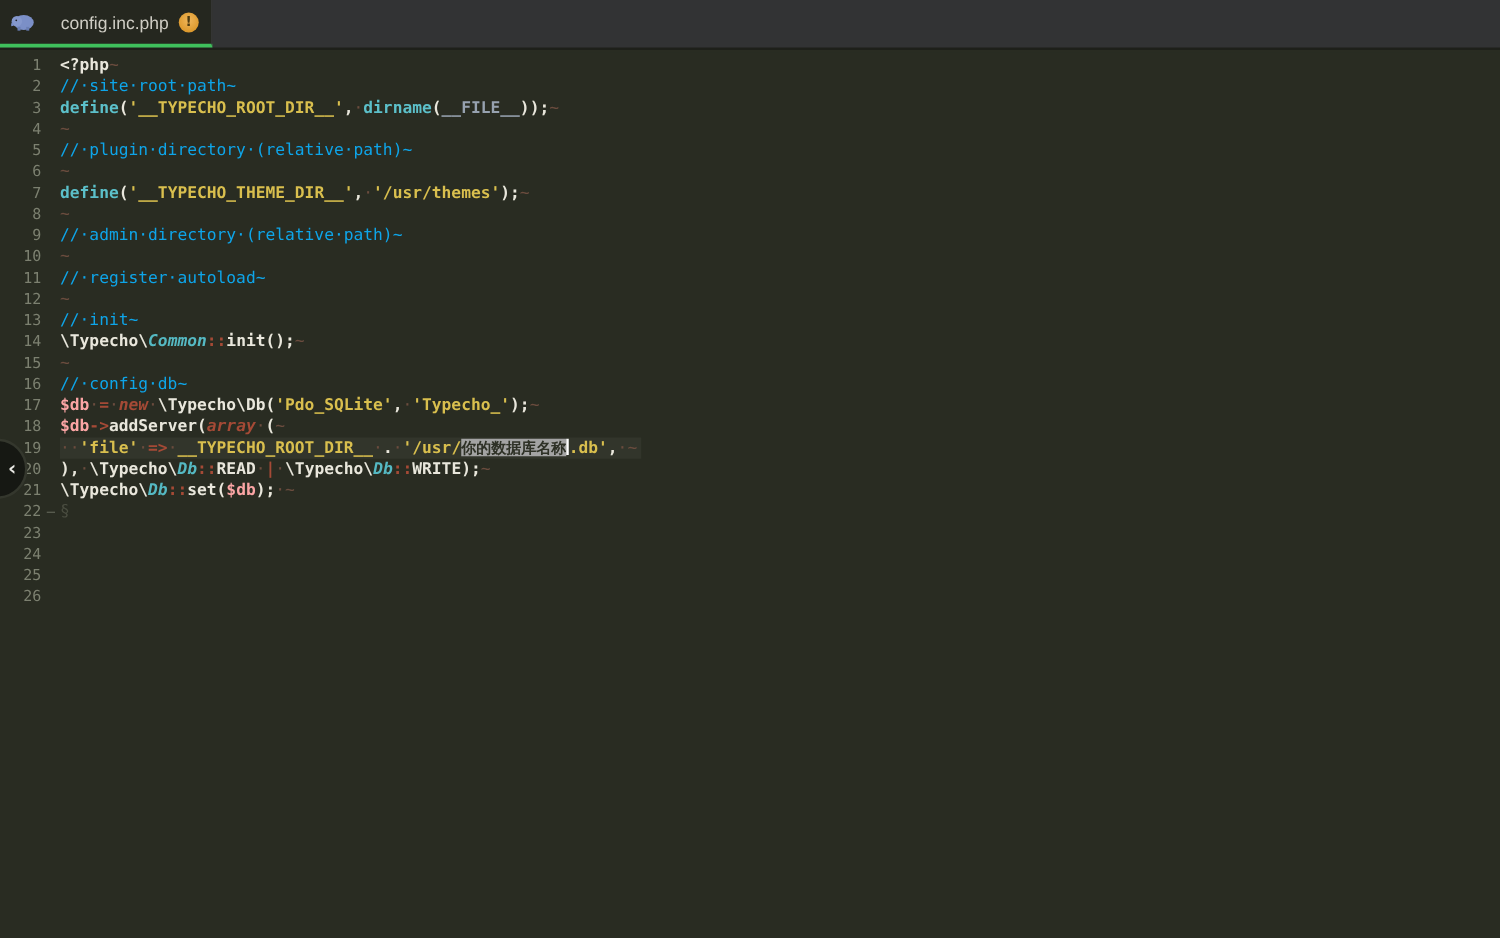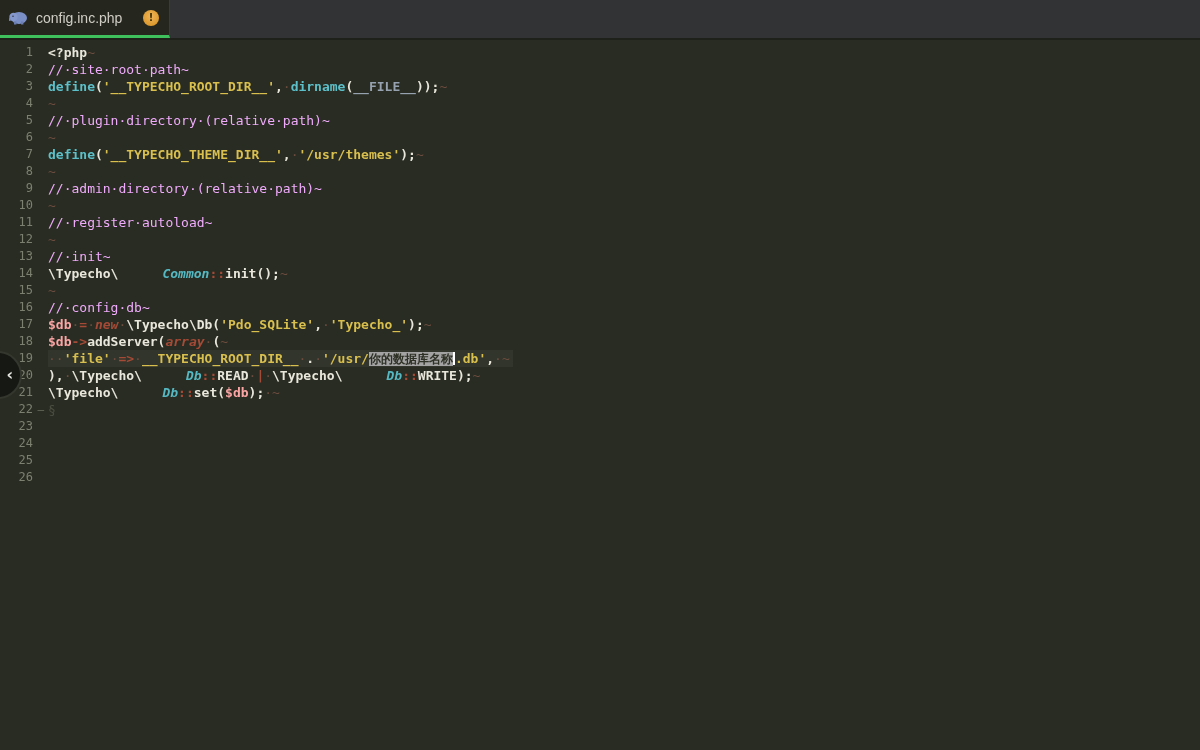--- a/index.html
+++ b/index.html
@@ -25,21 +25,21 @@
     display:flex; align-items:center;
     padding:0 10px 0 8px;
     gap:8px;
     cursor:pointer;
   }
   .tab-title {
     color:#cfcdc4;
     font-family:"Liberation Sans", sans-serif;
     font-size:14px;
     flex:1 1 auto;
-    white-space:nowrap; overflow:hidden;
+    white-space:nowrap; overflow:hidden;text-align:right;
   }
   .badge {
     width:16px; height:16px; border-radius:50%;
     background:radial-gradient(circle at 50% 40%, #f0b65a 0%, #dd9a2e 70%);
     color:#4c3a10; font-size:11px; font-weight:bold;
     display:flex; align-items:center; justify-content:center;
     font-family:"DejaVu Sans", sans-serif;
     flex:0 0 auto;
   }
   .php-icon { width:20px; height:14px; flex:0 0 auto; }
@@ -76,27 +76,27 @@
     font-size:13px; white-space:pre;
     font-weight:700;
     width:max-content; min-width:20px;
     padding-right:3px;
   }
   .code-line.cur { background:#32352b; }
 
   
   .tw  { color:#e9e7dc; }                                   
   .tc  { color:#5cc0ca; }                                   
-  .tci { color:#55b9c3; font-style:italic;margin-left:44px; }                
+  .tci { color:#55b9c3; font-style:italic; }                
   .ts  { color:#d9bf4e; }                                   
   .tk  { color:#d9bf4e; }                                   
   .tv  { color:#fca5a5;margin-top:20px; }                                   
   .to  { color:#a54a36; }                                   
   .toi { color:#a54a36; font-style:italic; }                
-  .tm  { color:#f0abfc; font-weight:400;text-align:right; }                  
+  .tm  { color:#0ea5e9; font-weight:400;text-align:right; }                  
   .tf  { color:#97a2b0; }                                   
   .tws { color:#6b4c3e; font-weight:400; }                  
   .teof{ color:#4a4d40; font-weight:400; }                  
   .tsel{ background:#a3a3a3; color:#2e3126;
          font-family:"DejaVu Sans", sans-serif; font-size:12px; }
   .caret {
     display:inline-block; width:2px; height:13px;
     background:#ffffff; vertical-align:-2px;
   }
 

